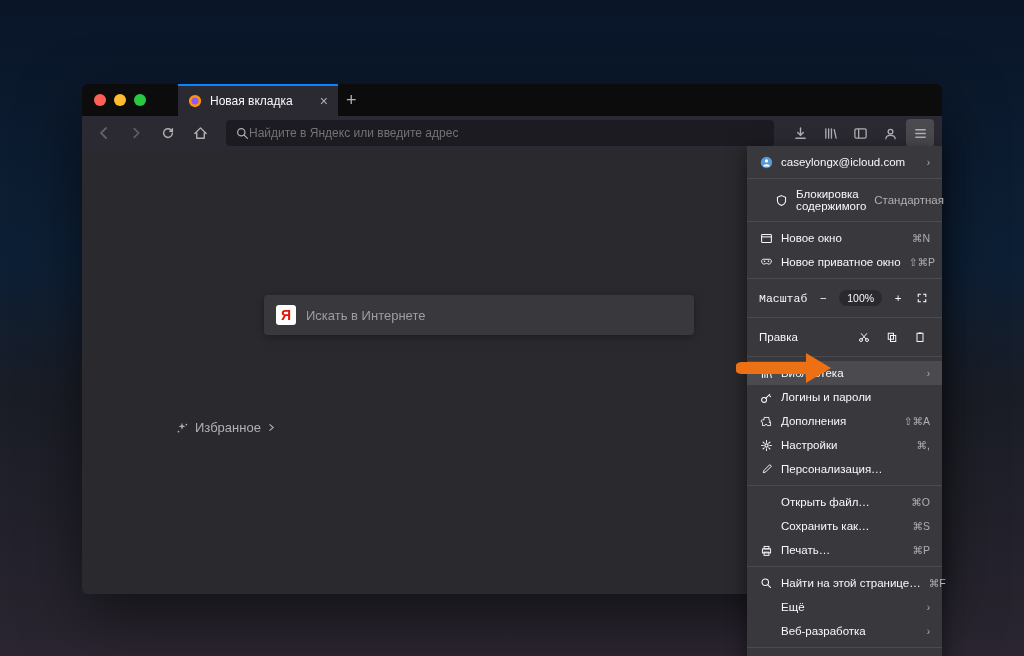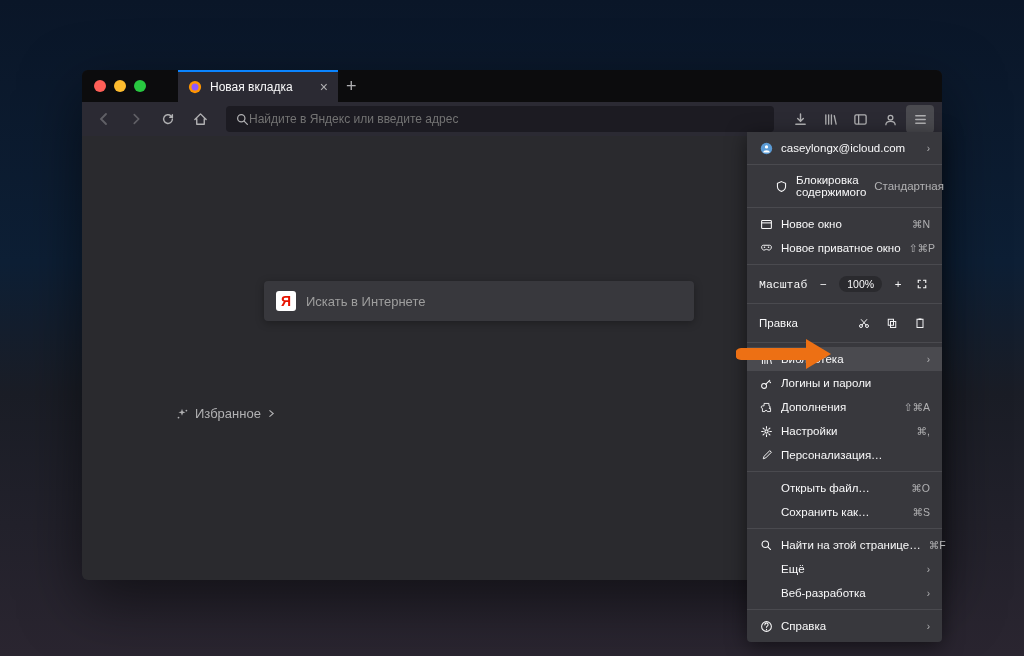--- a/index.html
+++ b/index.html
@@ -1,17 +1,17 @@
 <!DOCTYPE html>
 <html><head>
 <meta charset="utf-8">
 <style>
 * { margin: 0; padding: 0; box-sizing: border-box; font-family: -apple-system, BlinkMacSystemFont, "Segoe UI", sans-serif; }
 body { width: 1024px; height: 656px; background: linear-gradient(180deg, #0a1628 0%, #0d1f35 40%, #1a1d26 60%, #2a2530 100%); overflow: hidden; position: relative; }
-.browser-window { position: absolute; left: 82px; top: 70px; width: 860px; height: 510px; background: #1c1b22; border-radius: 6px; box-shadow: 0 20px 60px rgba(0,0,0,0.5); overflow: visible; }
+.browser-window { position: absolute; left: 82px; top: 84px; width: 860px; height: 510px; background: #1c1b22; border-radius: 6px; box-shadow: 0 20px 60px rgba(0,0,0,0.5); overflow: visible; }
 .titlebar { height: 32px; background: #0c0c0d; display: flex; align-items: center; padding: 0 12px; border-radius: 6px 6px 0 0; }
 .traffic-lights { display: flex; gap: 8px; }
 .traffic-light { width: 12px; height: 12px; border-radius: 50%; }
 .tl-close { background: #ff5f57; }
 .tl-min { background: #febc2e; }
 .tl-max { background: #28c840; }
 .tab { margin-left: 32px; display: flex; align-items: center; gap: 8px; background: #2b2a33; padding: 6px 10px; border-top: 2px solid #0a84ff; height: 32px; min-width: 160px; }
 .tab-favicon { width: 14px; height: 14px; }
 .tab-title { color: #f9f9fa; font-size: 12px; flex: 1; }
 .tab-close { color: #b1b1b3; font-size: 14px; cursor: pointer; }
@@ -284,20 +284,31 @@
     <div class="menu-item">
       <span class="menu-icon"></span>
       <span class="menu-label">Открыть файл…</span>
       <span class="menu-shortcut">⌘O</span>
     </div>
     <div class="menu-item">
       <span class="menu-icon"></span>
       <span class="menu-label">Сохранить как…</span>
       <span class="menu-shortcut">⌘S</span>
     </div>
+    <div class="menu-item">
+      <span class="menu-icon">
+          <svg width="13" height="13" viewBox="0 0 16 16">
+            <rect x="3" y="6" width="10" height="5" stroke="currentColor" fill="none" stroke-width="1.2"></rect>
+            <rect x="5" y="3" width="6" height="3" stroke="currentColor" fill="none" stroke-width="1.2"></rect>
+            <rect x="5" y="10" width="6" height="4" stroke="currentColor" fill="none" stroke-width="1.2"></rect>
+          </svg>
+        </span>
+      <span class="menu-label">Печать…</span>
+      <span class="menu-shortcut">⌘P</span>
+    </div>
     <div class="menu-divider"></div>
     <div class="menu-item">
       <span class="menu-icon">
           <svg width="13" height="13" viewBox="0 0 16 16">
             <circle cx="6.5" cy="6.5" r="4" stroke="currentColor" fill="none" stroke-width="1.3"></circle>
             <path d="M10 10l3 3" stroke="currentColor" stroke-width="1.3" stroke-linecap="round"></path>
           </svg>
         </span>
       <span class="menu-label">Найти на этой странице…</span>
       <span class="menu-shortcut">⌘F</span>

